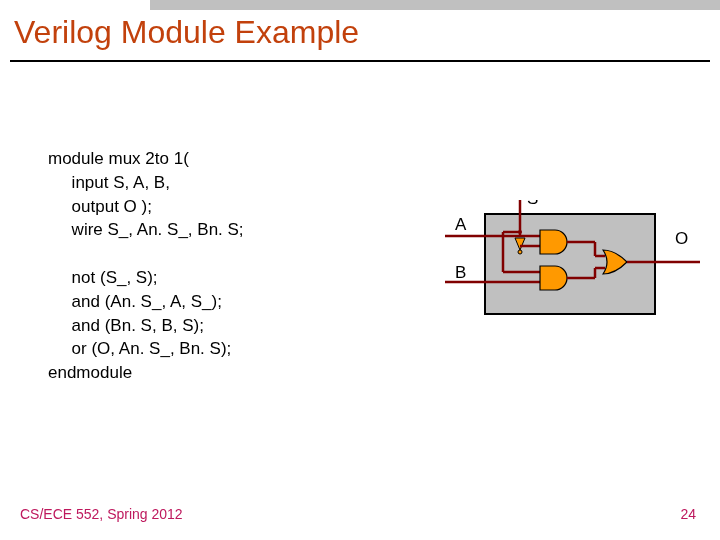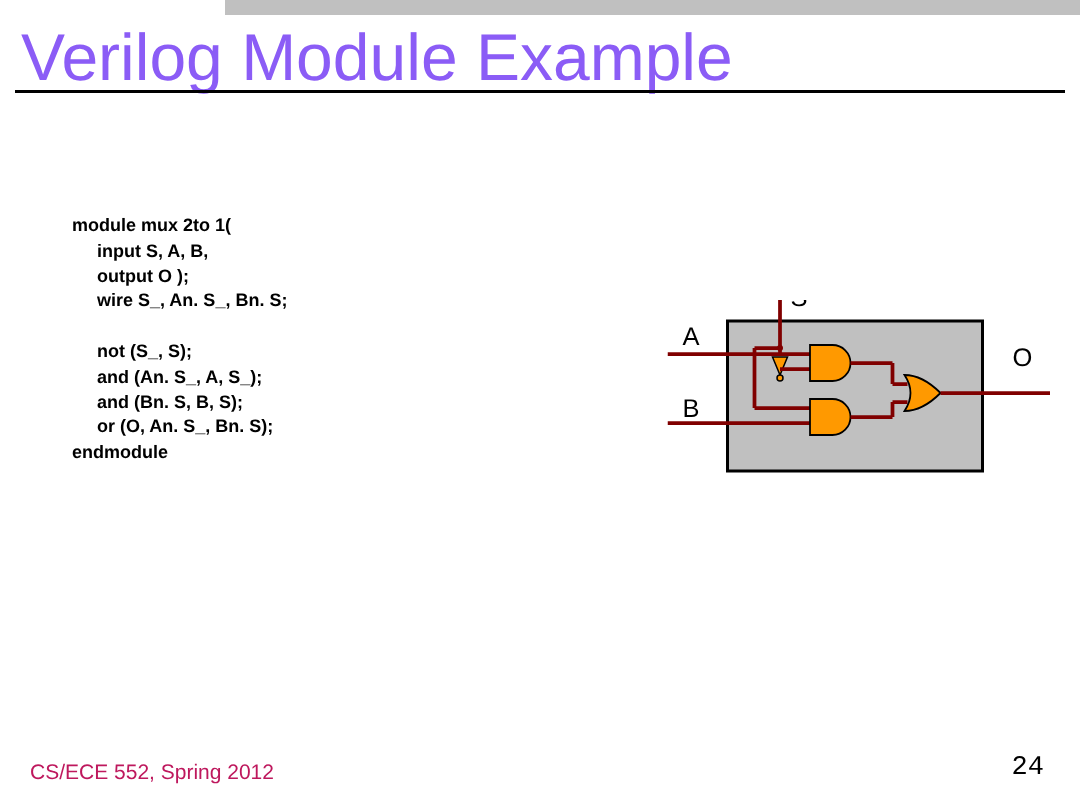--- a/index.html
+++ b/index.html
@@ -17,58 +17,57 @@
     top: 0;
     left: 150px;
     width: 570px;
     height: 10px;
     background: #c0c0c0;
   }
   .title {
     position: absolute;
     top: 14px;
     left: 14px;
-    font-size: 44px;
-    color: #8b5cf6;
+    font-size: 32px;
+    color: #c2410c;
     font-family: Verdana, Geneva, sans-serif;
   }
   .hr {
     position: absolute;
     top: 60px;
     left: 10px;
     width: 700px;
     height: 0;
     border-top: 2px solid #000;
   }
   .code {
     position: absolute;
     top: 130px;
     left: 48px;
     font-family: Verdana, Geneva, sans-serif;
-    font-size: 12px;
+    font-size: 17px;
     color: #000;
-    font-weight: bold;
+    font-weight: normal;
     line-height: 1.4;
     white-space: pre;
   }
   .footer {
     position: absolute;
     bottom: 18px;
     left: 20px;
     font-size: 14px;
     color: #be185d;
     font-family: Verdana, Geneva, sans-serif;
   }
   .pagenum {
     position: absolute;
     bottom: 18px;
     right: 24px;
-    font-size: 18px;
-    color: #000000;
-    font-family: Liberation Mono, monospace;
+    font-size: 14px;
+    color: #be185d;
   }
   .diagram {
     position: absolute;
     top: 200px;
     left: 445px;
     width: 260px;
     height: 130px;
   }
   .diagram text {
     font-family: Arial, sans-serif;

